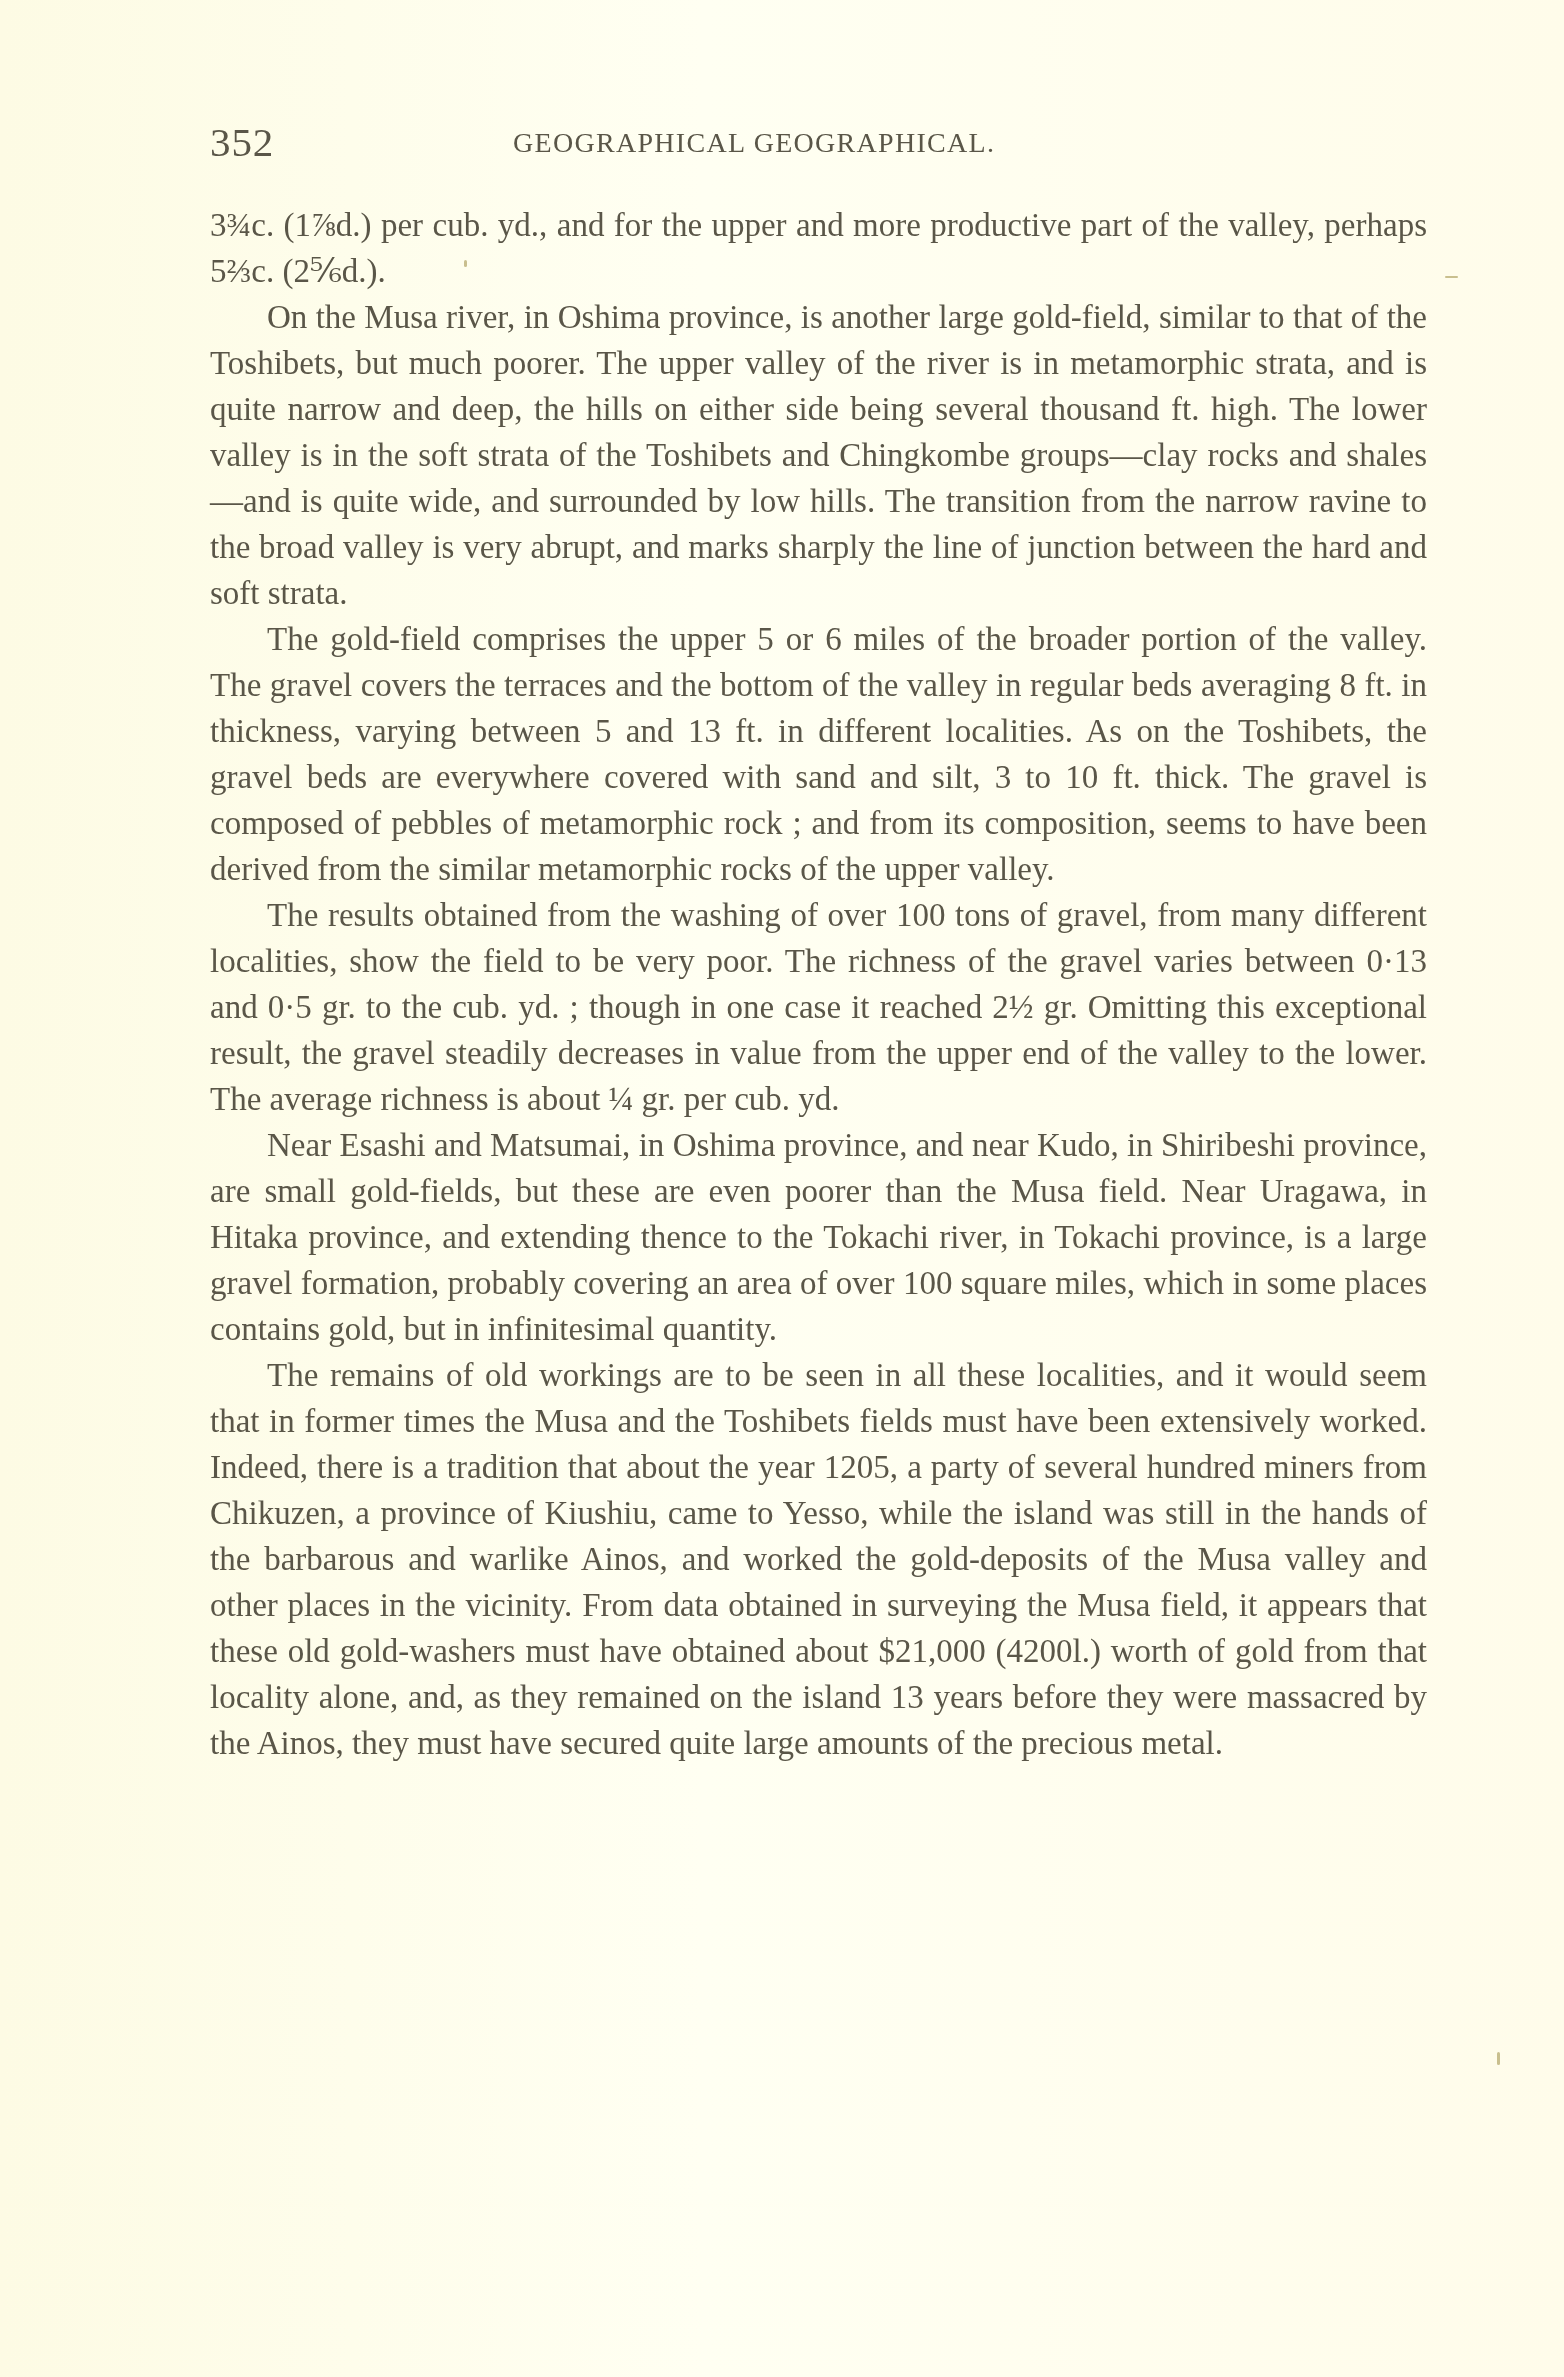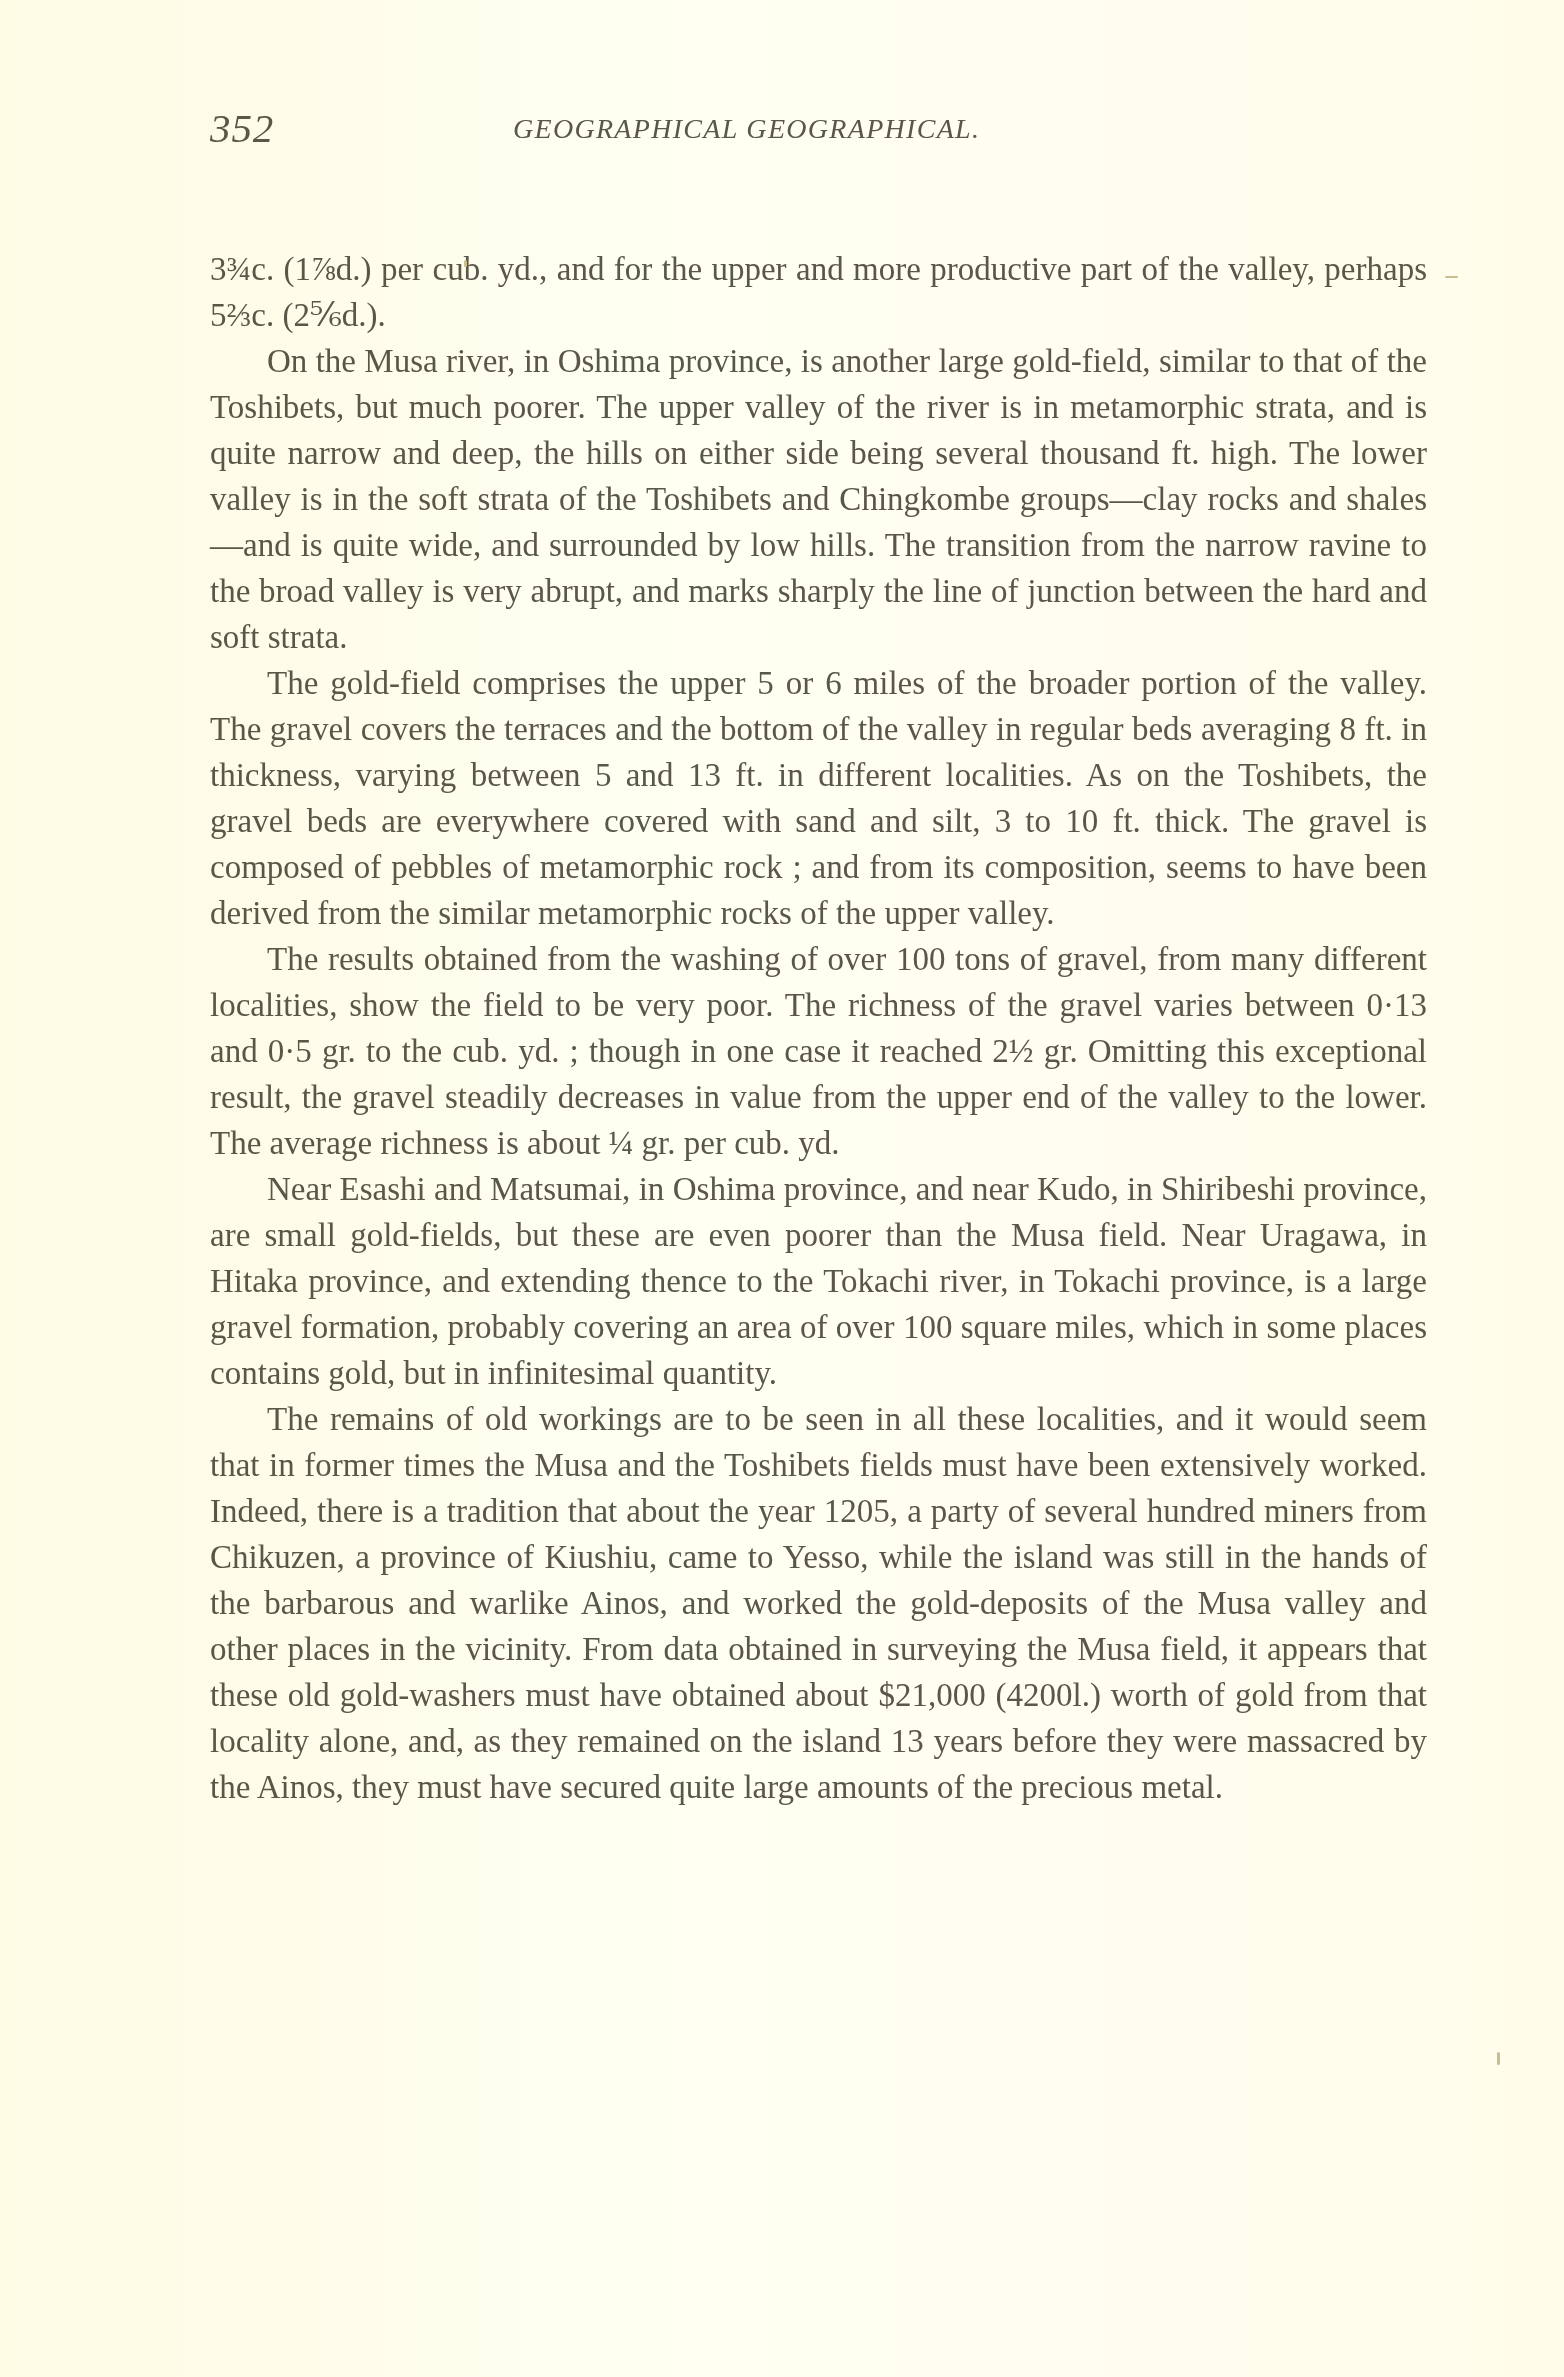--- a/index.html
+++ b/index.html
@@ -5,36 +5,35 @@
   html, body { margin: 0; padding: 0; }
   body {
     width: 1565px; height: 2377px;
     background: #fffdec;
     background-image: linear-gradient(90deg, #fdfbe4 0%, #fffff2 45%, #fffcea 100%);
     position: relative; overflow: hidden;
     font-family: "Liberation Serif", "DejaVu Serif", serif;
     color: #5a5648;
   }
   .header {
-    position: absolute; left: 210px; top: 104px; width: 1219px; height: 50px; font-style: italic;
+    position: absolute; left: 210px; top: 118px; width: 1219px; height: 50px;
   }
   .page-number {
     position: absolute; left: 0; top: 0;
     font-size: 41px; letter-spacing: 0.9px;
   }
   .running-title {
     position: absolute; left: 303px; top: 9px;
     font-size: 28px; letter-spacing: 1.3px;
   }
   .body-text {
     position: absolute; left: 210px; top: 202px; width: 1217px;
     font-size: 33px; line-height: 46px;
     text-align: justify;
     hyphens: none;
-    margin-top: 44px;
   }
   .body-text p { margin: 0; }
   .indent { text-indent: 57px; }
   .speck { position: absolute; background: #c9bf8e; border-radius: 1.8px; }
 </style>
 </head>
 <body>
 
 <div class="header">
   <span class="page-number">352</span>

